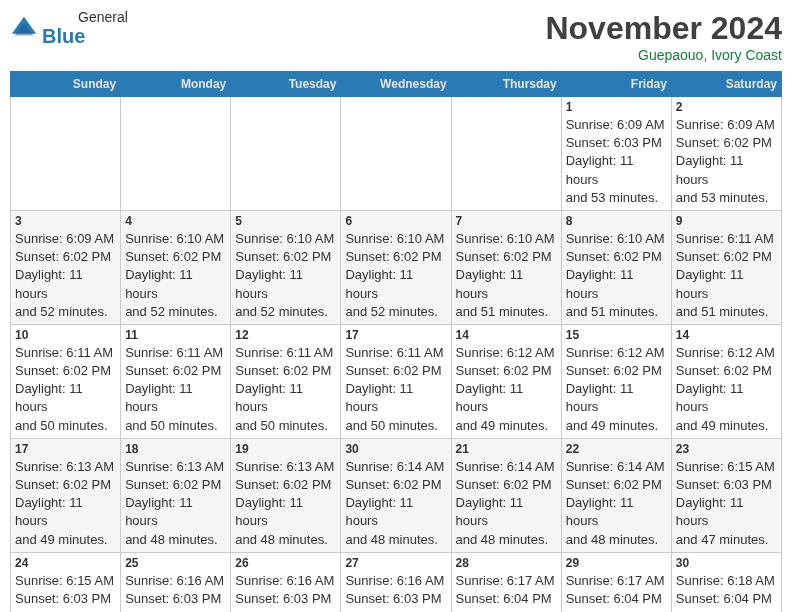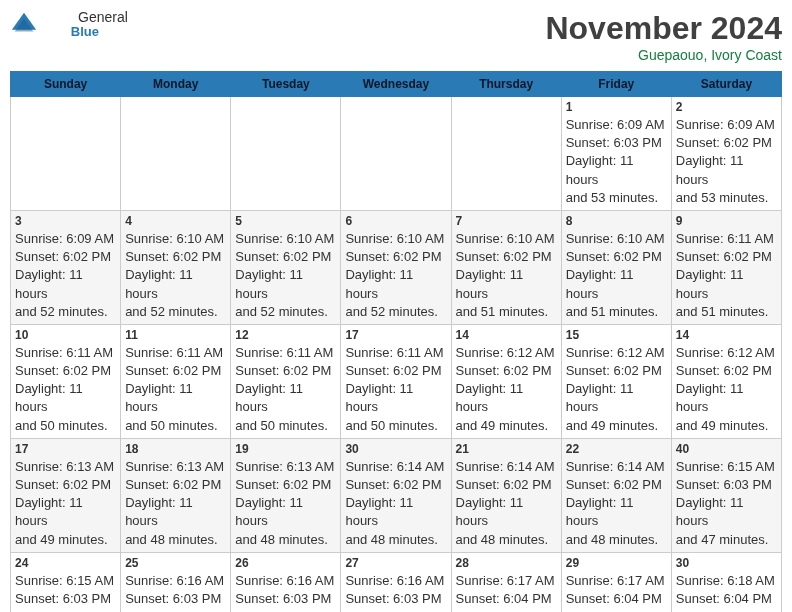--- a/index.html
+++ b/index.html
@@ -26,24 +26,23 @@
       flex-direction: column;
       line-height: 1.1;
     }
     .logo-general {
       font-size: 14px;
       color: #333;
       font-weight: normal;
       margin-left: 36px;
     }
     .logo-blue {
-      font-size: 13px;
+      font-size: 20px;
       color: #2a7ab5;
       font-weight: bold;
-      text-align: center;
     }
     .logo-icon {
       width: 28px;
       height: 28px;
     }
     .title-block {
       text-align: right;
     }
     .month-title {
       font-size: 32px;
@@ -54,25 +53,25 @@
       font-size: 14px;
       color: #15803d;
     }
     table {
       width: 100%;
       border-collapse: collapse;
       table-layout: fixed;
     }
     thead tr th {
       background-color: #2a7ab5;
-      color: #0f172a;
+      color: #e5e5e5;
       font-size: 12px;
       font-weight: bold;
       padding: 5px 4px;
-      text-align: center;
+      text-align: right;
       border: 1px solid #2a7ab5;
     }
     tbody tr td {
       border: 1px solid #ccc;
       vertical-align: top;
       padding: 3px 4px;
       font-size: 10px;
       color: #333;
       height: 80px;
     }
@@ -290,21 +289,21 @@
 and 48 minutes.</div>
         </td>
         <td>
           <span class="day-num">22</span>
           <div class="day-info" style="white-space: pre-line;">Sunrise: 6:14 AM
 Sunset: 6:02 PM
 Daylight: 11 hours
 and 48 minutes.</div>
         </td>
         <td>
-          <span class="day-num">40</span>
+          <span class="day-num">23</span>
           <div class="day-info" style="white-space: pre-line;">Sunrise: 6:15 AM
 Sunset: 6:03 PM
 Daylight: 11 hours
 and 47 minutes.</div>
         </td>
       </tr>
       <tr>
         <td>
           <span class="day-num">24</span>
           <div class="day-info" style="white-space: pre-line;">Sunrise: 6:15 AM

